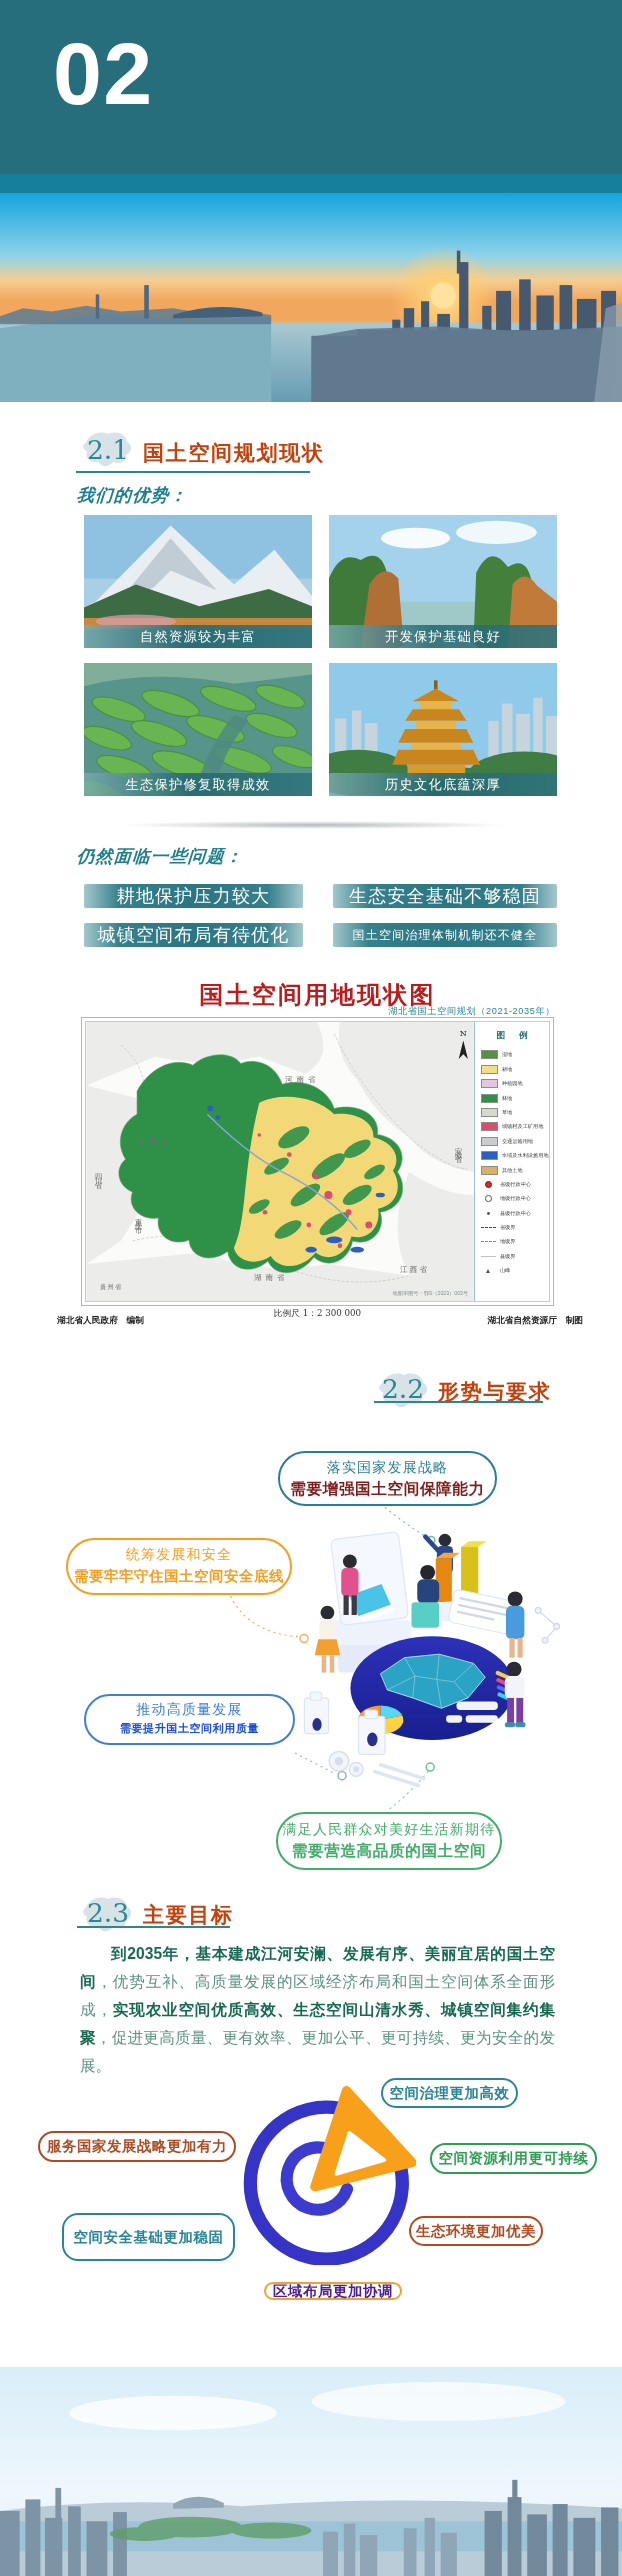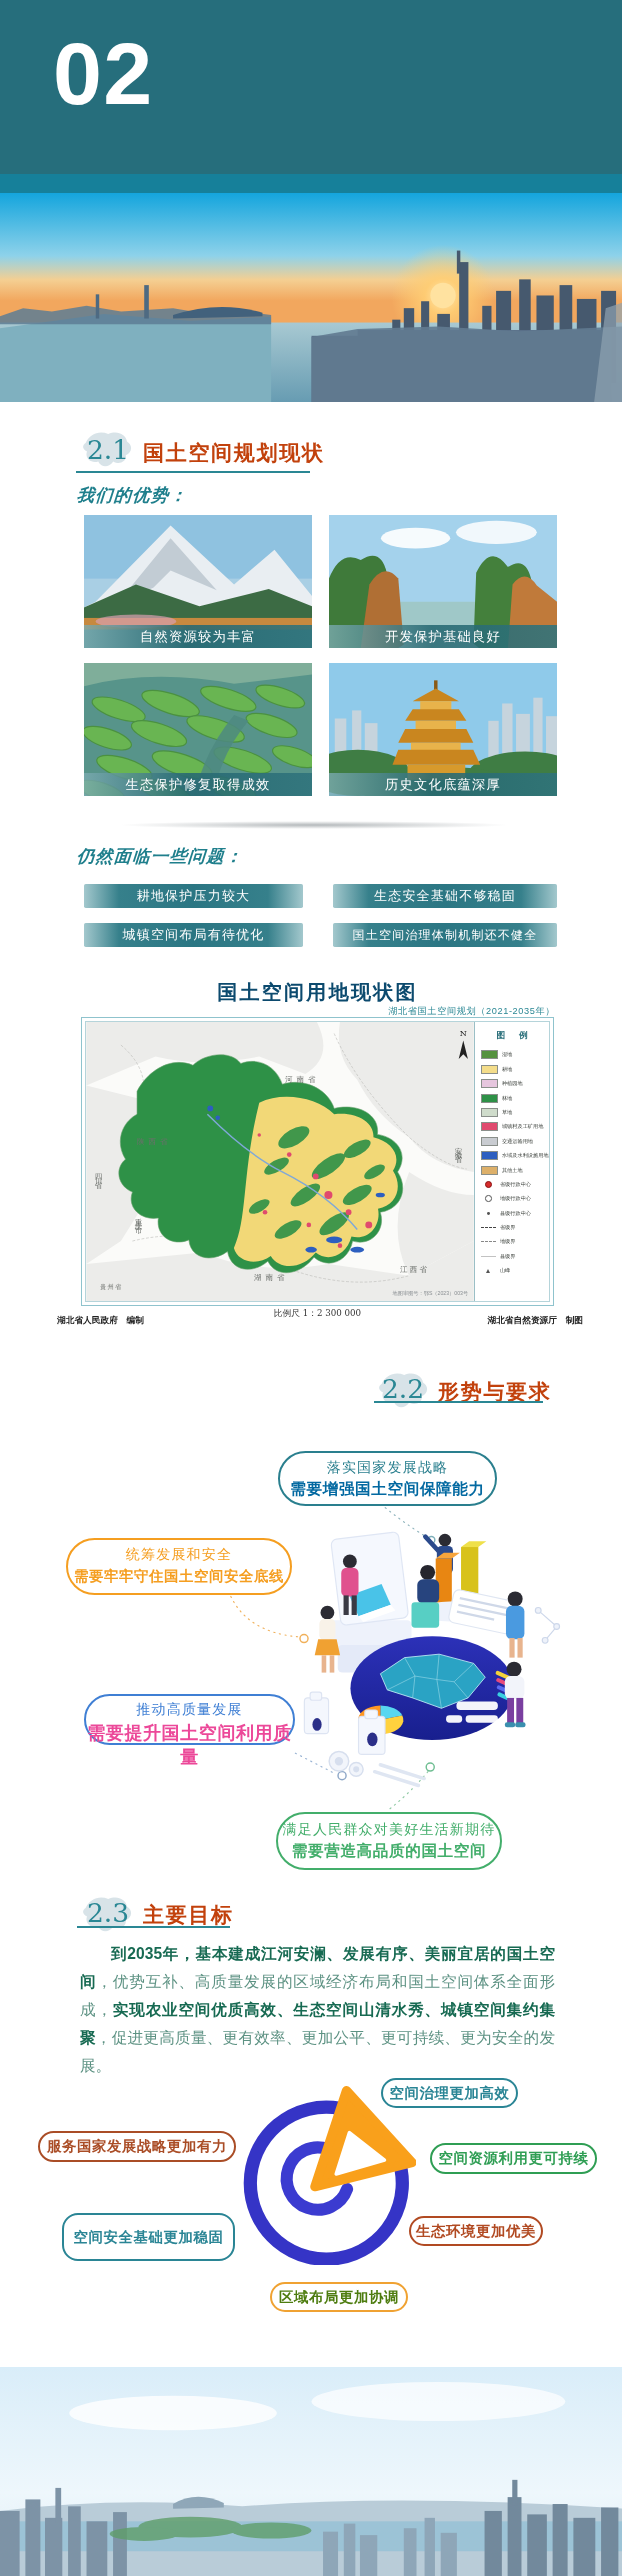--- a/index.html
+++ b/index.html
@@ -18,24 +18,24 @@
   .sec-line{height:2.3px;background:#2a8794;}
   .subhead{font-size:17.3px;font-weight:bold;font-style:italic;color:#1f7f8c;letter-spacing:1.2px;transform:skewX(-4deg);}
   
   .card{width:228px;height:133px;overflow:hidden;background:#dfe8ec;}
   .card svg{display:block;}
   .cap{position:absolute;left:0;bottom:0;width:100%;height:23px;line-height:23px;text-align:center;
        color:#fff;font-size:13.3px;letter-spacing:1.2px;
        background:linear-gradient(90deg,rgba(125,172,178,.78),rgba(38,104,114,.88) 45%,rgba(47,115,124,.88));}
   .shadow{background:radial-gradient(ellipse at center,rgba(90,100,105,.45),rgba(90,100,105,0) 70%);}
   
-  .pbar{height:24px;line-height:24px;text-align:center;color:#fff;font-size:13px;letter-spacing:1.2px;border-radius:1.7px;
+  .pbar{height:24px;line-height:24px;text-align:center;color:#fff;font-size:18px;letter-spacing:1.2px;border-radius:1.7px;
         background:linear-gradient(90deg,#a3c8cd 0%,#36808b 16%,#2b7683 50%,#36808b 84%,#a3c8cd 100%);}
   
-  .map-title{font-size:20px;font-weight:bold;color:#0c4a6e;letter-spacing:2.3px;text-align:center;}
+  .map-title{font-size:24px;font-weight:bold;color:#b91c1c;letter-spacing:2.3px;text-align:center;}
   .map-sub{font-size:9.2px;color:#2a8794;text-align:right;letter-spacing:0.6px;}
   .map-box{border:1.2px solid #8fc3cd;background:#fff;}
   .map-inner{position:absolute;left:2.9px;top:2.9px;right:2.9px;bottom:2.9px;border:0.6px solid #b5d4da;}
   .prov{position:absolute;color:#6b6f6b;font-size:7.5px;letter-spacing:4px;}
   .prov.v{writing-mode:vertical-rl;letter-spacing:4px;}
   .legend{position:absolute;top:0;right:0;bottom:0;width:75px;border-left:0.6px solid #9bbfc6;background:#fff;padding:8px 0 0 5.8px;box-sizing:border-box;}
   .lg-title{font-size:8.7px;color:#2a6f7a;letter-spacing:5.8px;text-align:center;margin-bottom:5.8px;font-weight:bold;}
   .lg-row{display:flex;align-items:center;height:14.4px;}
   .lg-sw{width:15px;height:7px;border:0.6px solid #8a8f8a;margin-right:4px;flex:none;}
   .lg-lb{font-size:5.2px;color:#3a3f3a;white-space:nowrap;}
@@ -504,29 +504,29 @@
         <circle cx="108" cy="424" r="4" fill="#d7dfee"></circle>
     </g>
     <g stroke="#dfe6f2" stroke-width="6" stroke-linecap="round">
       <line x1="140" y1="428" x2="216" y2="452"></line>
         <line x1="150" y1="416" x2="226" y2="440"></line>
     </g>
   </svg>
 
   <div class="abs bubble" style="left: 278px; top: 1451px; width: 219px; height: 55px; padding-top: 5.8px; border-color: rgb(42, 127, 142);">
     <div class="bl1" style="color: rgb(42, 127, 142);">落实国家发展战略</div>
-    <div class="bl2" style="color: #0369a1;">需要增强国土空间保障能力</div>
+    <div class="bl2" style="color: #7f1d1d;">需要增强国土空间保障能力</div>
   </div>
   <div class="abs bubble" style="left: 66px; top: 1538px; width: 226px; height: 57px; padding-top: 6.3px; border-color: rgb(245, 158, 32);">
     <div class="bl1" style="color: rgb(245, 158, 32);">统筹发展和安全</div>
     <div class="bl2" style="font-size: 14.4px; color: rgb(245, 158, 32);">需要牢牢守住国土空间安全底线</div>
   </div>
   <div class="abs bubble" style="left: 84px; top: 1694px; width: 211px; height: 51px; padding-top: 4.6px; border-color: rgb(63, 127, 212);">
     <div class="bl1" style="color: rgb(63, 127, 212);">推动高质量发展</div>
-    <div class="bl2" style="font-size: 18px; color: #ec4899;">需要提升国土空间利用质量</div>
+    <div class="bl2" style="font-size: 11px; color: #1d4ed8;">需要提升国土空间利用质量</div>
   </div>
   <div class="abs bubble" style="left: 276px; top: 1812px; width: 226px; height: 58px; padding-top: 7px; border-radius: 31px; border-color: rgb(67, 174, 107);">
     <div class="bl1" style="color: rgb(67, 174, 107);">满足人民群众对美好生活新期待</div>
     <div class="bl2" style="color: rgb(67, 174, 107);">需要营造高品质的国土空间</div>
   </div>
 
   <svg class="abs sil" style="left:77px;top:1894px;" width="60" height="40" viewBox="0 0 84 64">
     <path d="M8,22 C14,8 30,2 44,8 C58,2 72,8 74,20 C84,26 82,38 72,42 C74,52 62,58 52,52 C46,62 32,62 28,52 C16,56 6,46 10,36 C2,32 2,26 8,22 Z" fill="#b9cdd6"></path>
   </svg>
   <div class="abs sec-num" style="left:87px;top:1900px;">2.3</div>
@@ -542,21 +542,21 @@
     <path d="M201,198 A54,54 0 1 1 168,129" fill="none" stroke="#3b3bd0" stroke-width="21" stroke-linecap="round"></path>
     <path d="M200,27 L145,194 L314,152 Z" fill="#f9a01b" stroke="#f9a01b" stroke-width="16" stroke-linejoin="round"></path>
     <path d="M205,100 L182,172 L266,148 Z" fill="#fff" stroke="#fff" stroke-width="6" stroke-linejoin="round"></path>
   </svg>
 
   <div class="abs pill" style="left: 381px; top: 2078px; width: 137px; height: 30px; color: rgb(42, 133, 149); border-color: rgb(42, 133, 149);">空间治理更加高效</div>
   <div class="abs pill" style="left: 430px; top: 2143px; width: 167px; height: 31px; color: rgb(47, 158, 84); border-color: rgb(47, 158, 84);">空间资源利用更可持续</div>
   <div class="abs pill" style="left: 38px; top: 2131px; width: 198px; height: 31px; color: rgb(170, 77, 38); border-color: rgb(170, 77, 38);">服务国家发展战略更加有力</div>
   <div class="abs pill" style="left: 62px; top: 2213px; width: 173px; height: 48px; color: rgb(42, 133, 149); border-color: rgb(42, 133, 149);">空间安全基础更加稳固</div>
   <div class="abs pill" style="left: 409px; top: 2216px; width: 134px; height: 30px; color: rgb(177, 74, 34); border-color: rgb(177, 74, 34);">生态环境更加优美</div>
-  <div class="abs pill" style="left: 270px; top: 2282px; width: 138px; height: 30px; color: #4d7c0f; border-color: rgb(240, 162, 50);">区域布局更加协调</div>
+  <div class="abs pill" style="left: 264px; top: 2282px; width: 138px; height: 18px; color: #4c1d95; border-color: rgb(240, 162, 50);">区域布局更加协调</div>
 
   <div class="abs" style="left:0;top:2367px;width:623px;height:209px;">
     <svg width="623" height="209" viewBox="0 0 1080 363" preserveAspectRatio="none">
       <defs>
         <linearGradient id="sky2" x1="0" y1="0" x2="0" y2="1">
           <stop offset="0" stop-color="#d9edf9"></stop>
             <stop offset=".6" stop-color="#eef7fc"></stop>
             <stop offset="1" stop-color="#dfeef6"></stop>
         </linearGradient>
       </defs>

